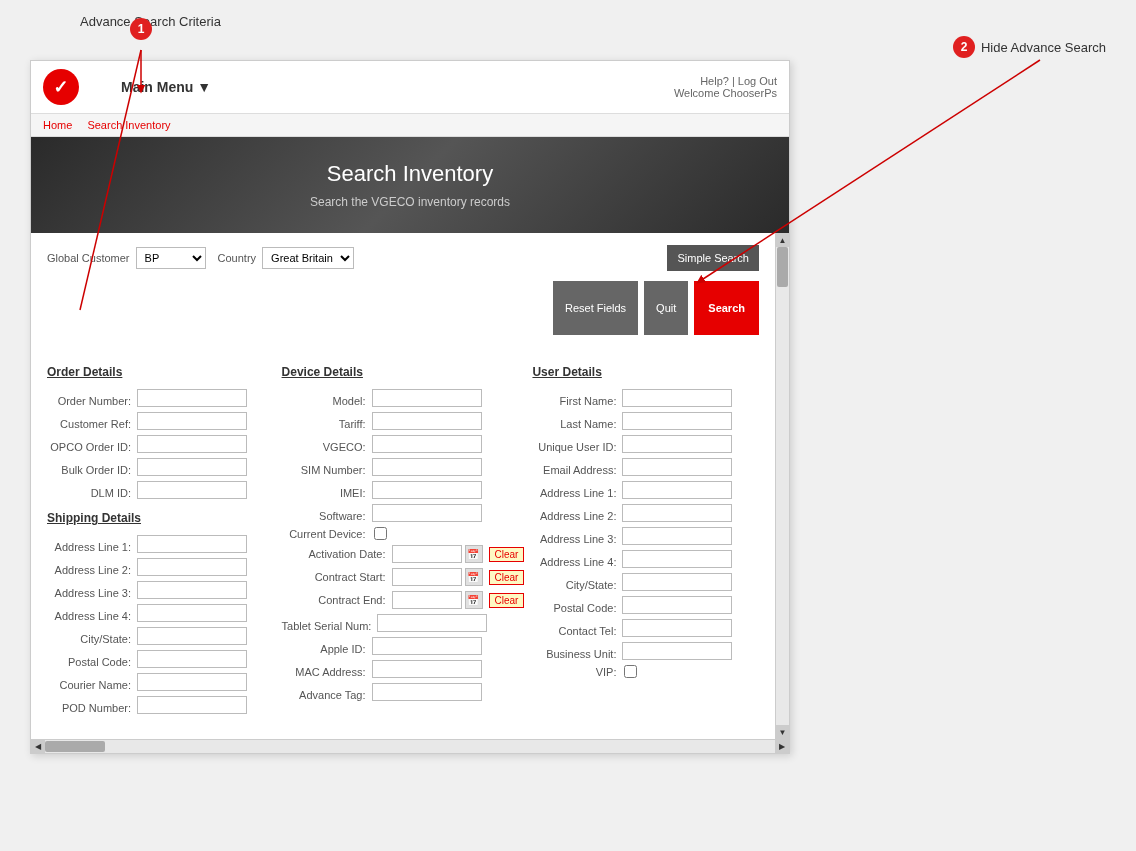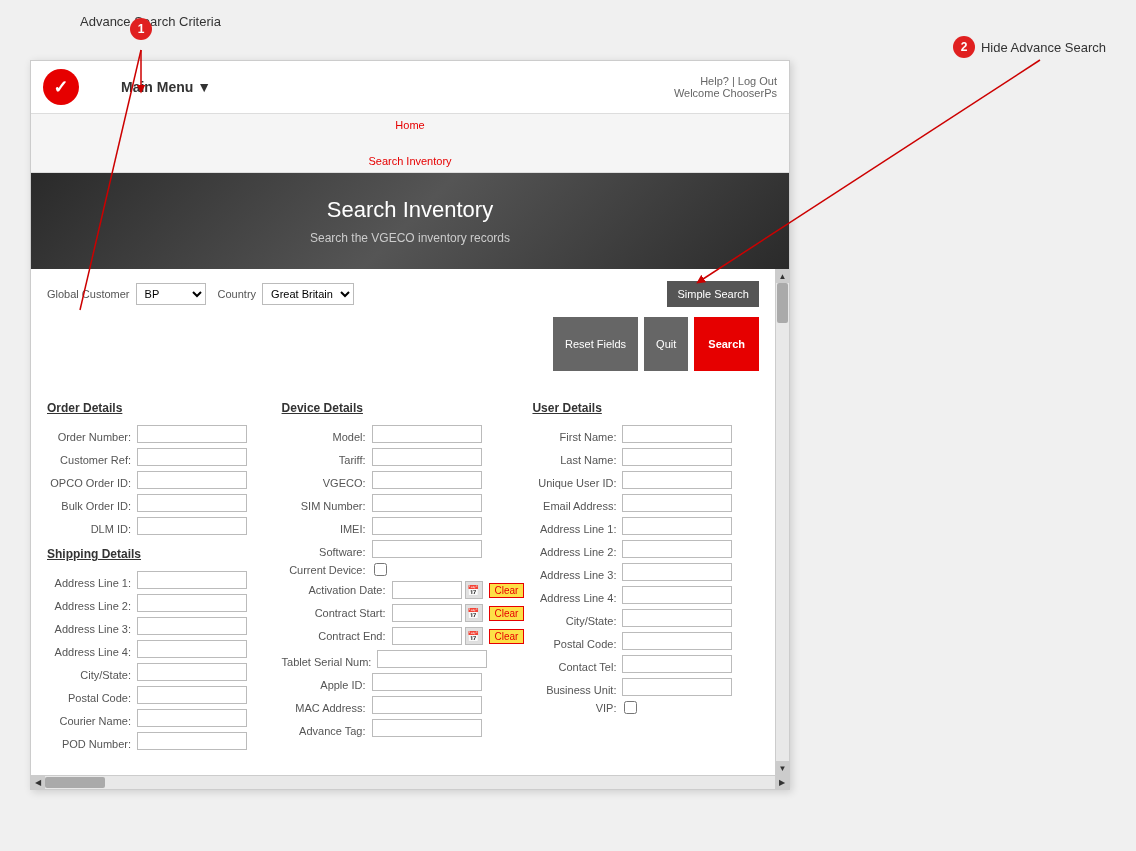--- a/index.html
+++ b/index.html
@@ -47,21 +47,21 @@
     }
     .main-menu-text { font-size: 14px; font-weight: bold; color: #333; padding-left: 34px; }
     .header-right { font-size: 11px; color: #666; text-align: right; }
     .header-right a { color: #666; text-decoration: none; }
 
     
     .breadcrumb-nav {
       background: #f5f5f5;
       padding: 5px 12px;
       border-bottom: 1px solid #ddd;
-      display: flex; gap: 6px; align-items: center; flex-direction: column;
+      display: flex; gap: 6px; align-items: center;
     }
     .breadcrumb-nav span { font-size: 11px; color: #666; }
     .breadcrumb-nav a { font-size: 11px; color: #e60000; text-decoration: none; }
 
     
     .hero-banner {
       background: linear-gradient(135deg, #2a2a2a 0%, #555 50%, #2a2a2a 100%);
       padding: 24px 16px;
       text-align: center;
       color: white;
@@ -138,21 +138,21 @@
       text-align: right; font-size: 11px; color: #555; padding-right: 6px;
       white-space: nowrap; min-width: 110px; flex-shrink: 0;
     }
     .date-input-wrap { display: flex; align-items: center; gap: 3px; }
     .date-input-wrap input[type="text"] { width: 70px; height: 18px; border: 1px solid #bbb; font-size: 11px; padding: 1px 3px; }
     .cal-icon {
       width: 18px; height: 18px; background: #e0e0e0; border: 1px solid #bbb;
       display: flex; align-items: center; justify-content: center; font-size: 10px; cursor: pointer;
     }
     .btn-clear {
-      background: #fde047; color: #e60000; border: 1px solid #e60000;
+      background: #fef9c3; color: #e60000; border: 1px solid #e60000;
       font-size: 10px; padding: 1px 5px; cursor: pointer; margin-left: 3px;
     }
 
     
     .h-scroll {
       height: 14px; background: #e8e8e8; border-top: 1px solid #ccc;
       position: relative;
     }
     .h-scroll-thumb {
       position: absolute; left: 0; top: 1px; bottom: 1px; width: 60px;

